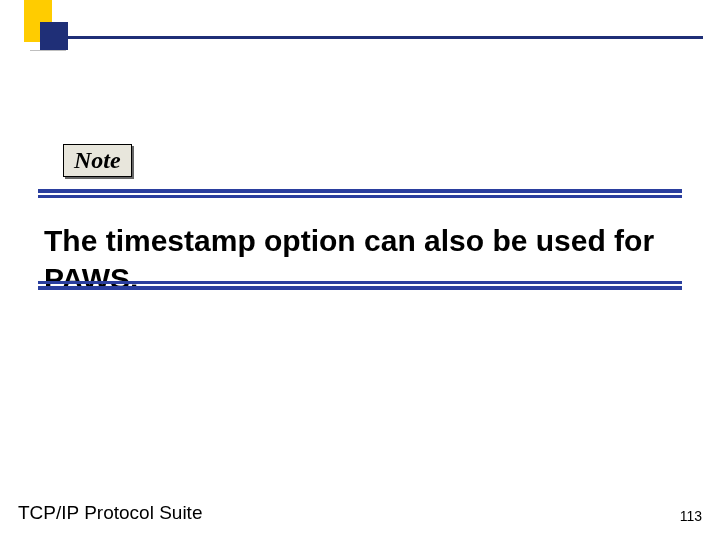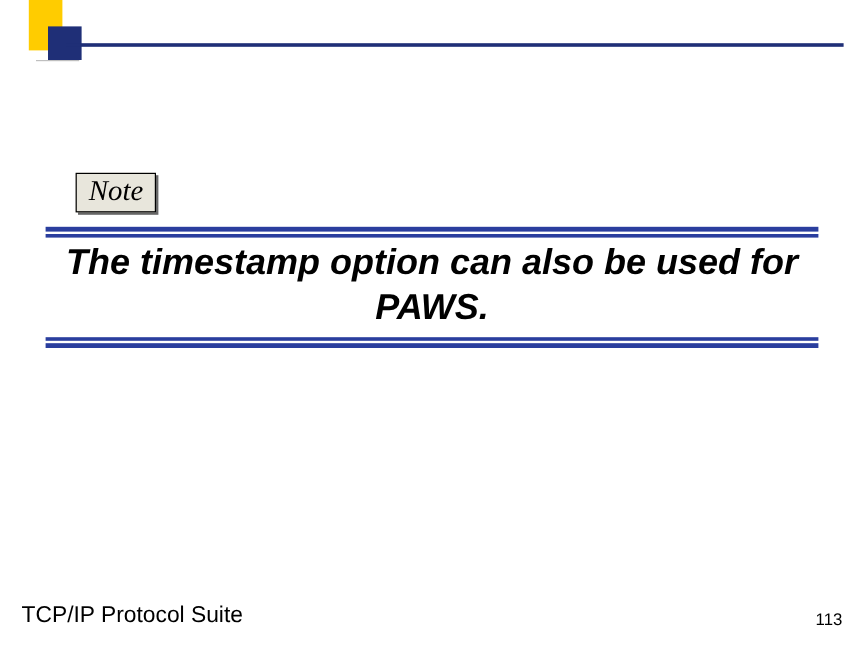--- a/index.html
+++ b/index.html
@@ -16,39 +16,38 @@
   .note-box {
     position: absolute; left: 63px; top: 144px;
     background: #e8e6dc;
     border: 1px solid #000;
     box-shadow: 2px 2px 0 rgba(0,0,0,0.6);
     padding: 2px 10px;
   }
   .note-box span {
     font-family: "Times New Roman", Times, serif;
     font-style: italic;
-    font-weight: normal;
+    font-weight: bold;
     font-size: 24px;
     color: #000;
   }
 
   
   .band { position: absolute; left: 38px; right: 38px; }
   .band.top1 { top: 189px; height: 4px; background: #2a3e9e; }
   .band.top2 { top: 195px; height: 3px; background: #2a3e9e; }
   .band.bot1 { top: 281px; height: 3px; background: #2a3e9e; }
   .band.bot2 { top: 286px; height: 4px; background: #2a3e9e; }
 
   
   .body-text {
-    position: absolute; left: 38px; right: 38px; top: 198px;
-    text-align: center;
+    position: absolute; left: 38px; right: 38px; top: 220px;
+    text-align: left;
     font-size: 30px;
     font-weight: bold;
-    font-style: italic;
     color: #000;
     line-height: 1.25;
     padding: 2px 6px;
   }
 
   
   .footer-left { position: absolute; left: 18px; bottom: 16px; font-size: 19px; color: #000; }
   .footer-right { position: absolute; right: 18px; bottom: 16px; font-size: 14px; color: #000; margin-top: 20px; }
 </style>
 </head>

